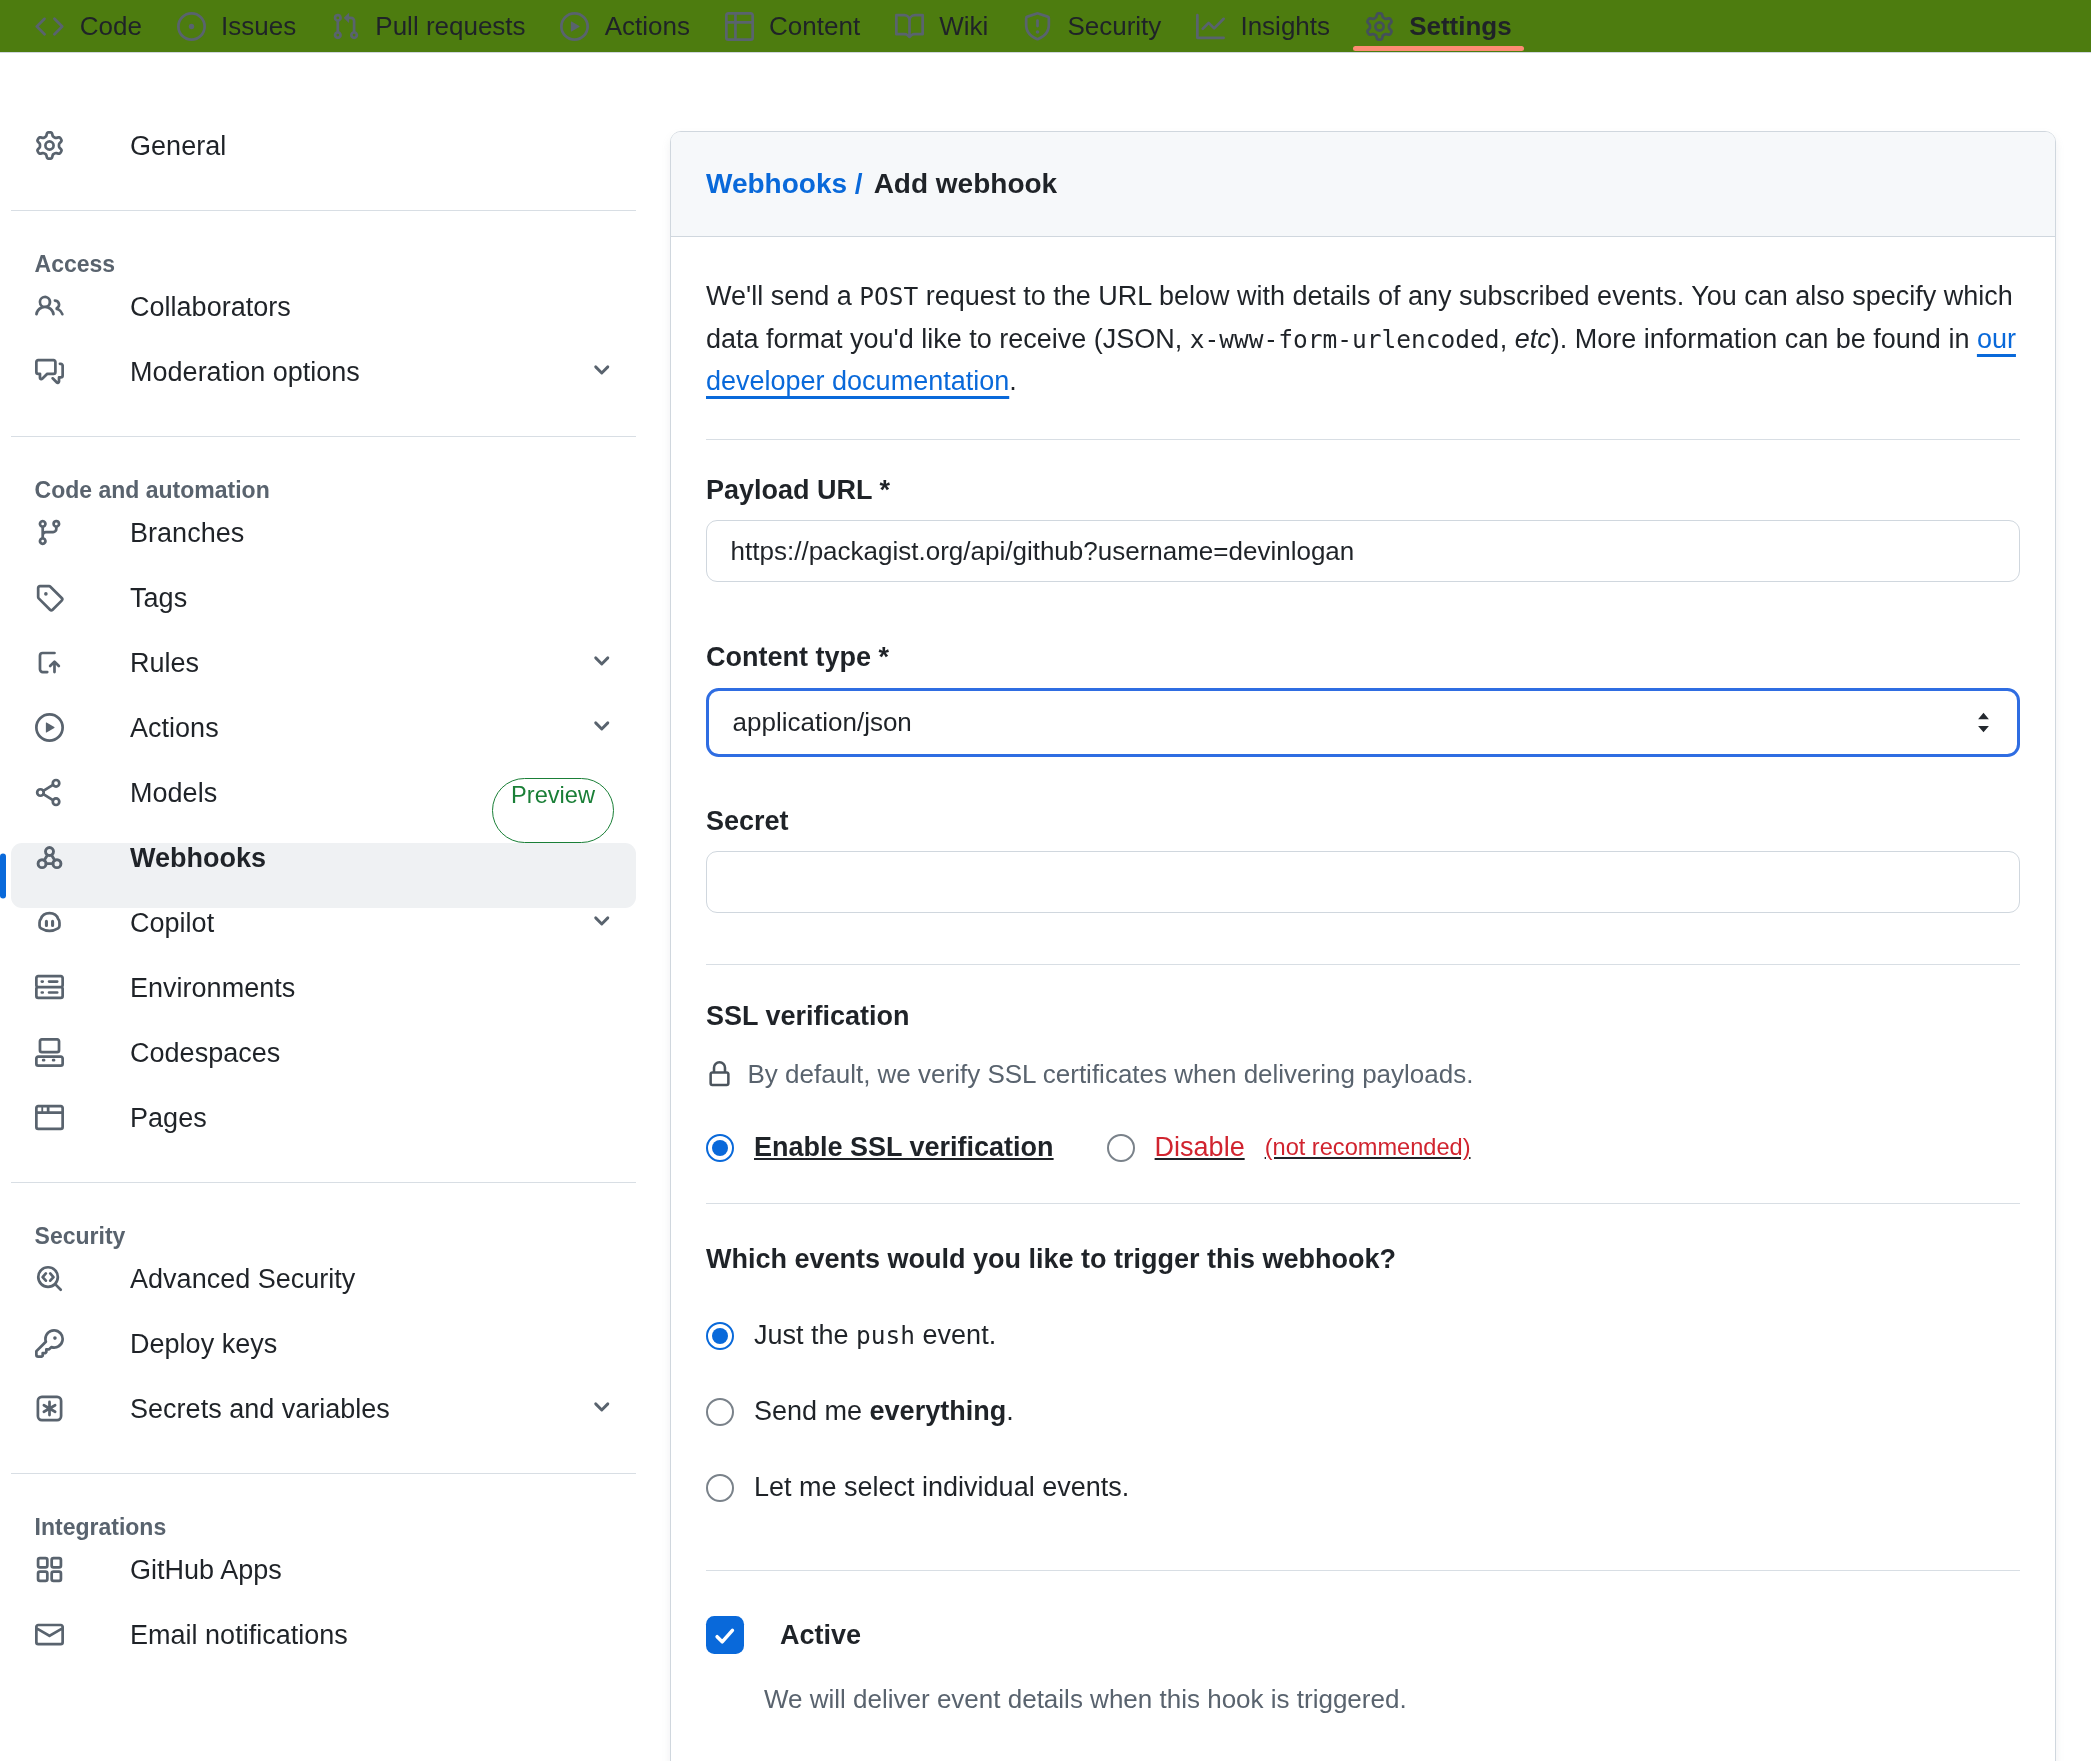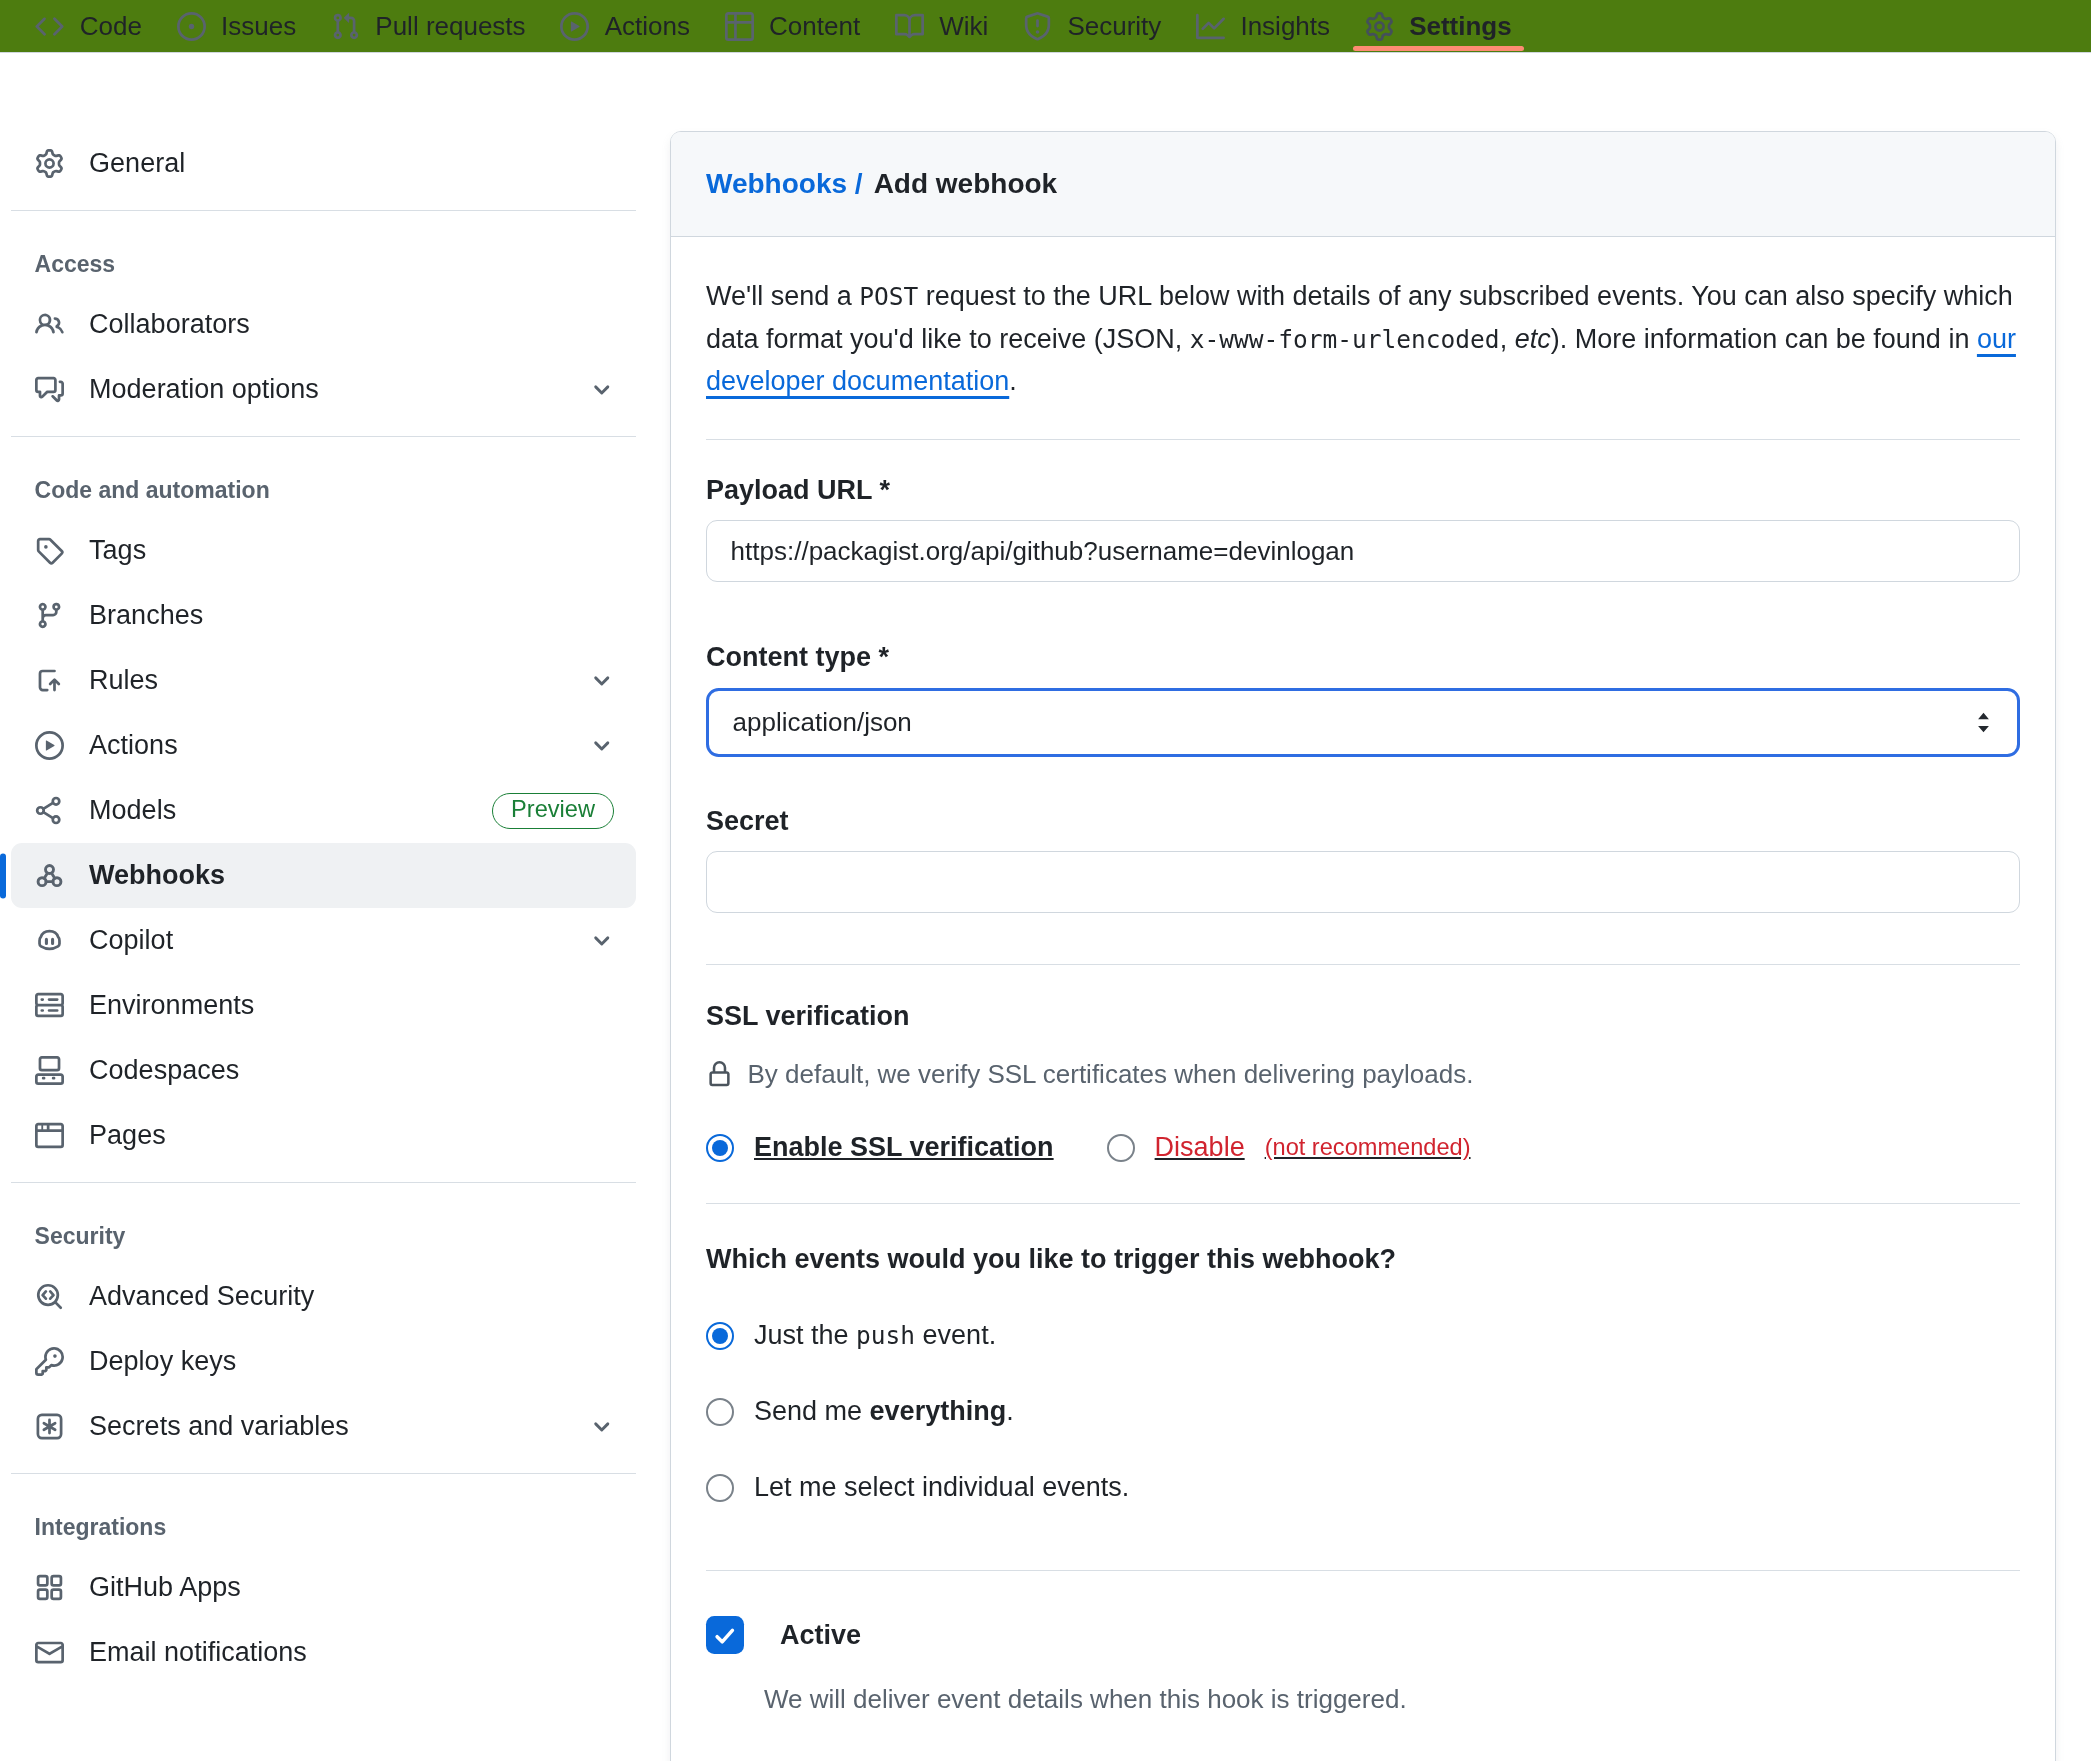--- a/index.html
+++ b/index.html
@@ -27,22 +27,22 @@
     content:""; position:absolute; left:5.5px; right:5.5px; bottom:0.9px; height:5.5px;
     border-radius:2.7px; background:var(--underline-coral,#fd8c73);
   }
 
   
   .layout { display:flex; align-items:flex-start; padding-top:78px; }
 
   
   .sidebar { width:636px; flex:none; padding-left:11px; }
   .side-row {
-    position:relative; display:flex; align-items:center; height:65px;
-    padding:0 22px 0 23.6px; border-radius:11px; font-size:27px; cursor:pointer;
+    position:relative; display:flex; height:65px;
+    padding:0 22px 0 23.6px; border-radius:11px; font-size:27px; cursor:pointer;gap:41px;
   }
   .side-row .licon { width:29px; height:29px; color:#59636e; margin-right:25.5px; flex:none; }
   .side-row .chev { margin-left:auto; width:25.5px; height:25.5px; color:#59636e; flex:none; }
   .side-row.selected { background:#eff1f3; font-weight:700; }
   .side-row.selected::before {
     content:""; position:absolute; left:-11px; top:50%; transform:translateY(-50%);
     width:6.4px; height:45px; border-radius:3.6px; background:var(--accent-blue,#0969da);
   }
   .side-hr { border:none; border-top:1.8px solid #d8dee4; margin:13.6px 0; }
   .side-header { font-size:23px; font-weight:700; color:#59636e; margin:40px 0 14.5px 23.6px; }
@@ -336,29 +336,29 @@
       <svg class="ic chev" viewBox="0 0 28 28" width="25.5" height="25.5">
           <use href="#i-chevdown"></use>
         </svg>
     </div>
 
     <hr class="side-hr">
     <div class="side-header">Code and automation</div>
 
     <div class="side-row">
       <svg class="ic licon" viewBox="0 0 32 32" width="29" height="29">
+          <use href="#i-branch"></use>
+        </svg>
+      <span>Branches</span>
+    </div>
+    <div class="side-row">
+      <svg class="ic licon" viewBox="0 0 32 32" width="29" height="29">
           <use href="#i-tag"></use>
         </svg>
       <span>Tags</span>
-    </div>
-    <div class="side-row">
-      <svg class="ic licon" viewBox="0 0 32 32" width="29" height="29">
-          <use href="#i-branch"></use>
-        </svg>
-      <span>Branches</span>
     </div>
     <div class="side-row">
       <svg class="ic licon" viewBox="0 0 32 32" width="29" height="29">
           <use href="#i-rules"></use>
         </svg>
       <span>Rules</span>
       <svg class="ic chev" viewBox="0 0 28 28" width="25.5" height="25.5">
           <use href="#i-chevdown"></use>
         </svg>
     </div>

